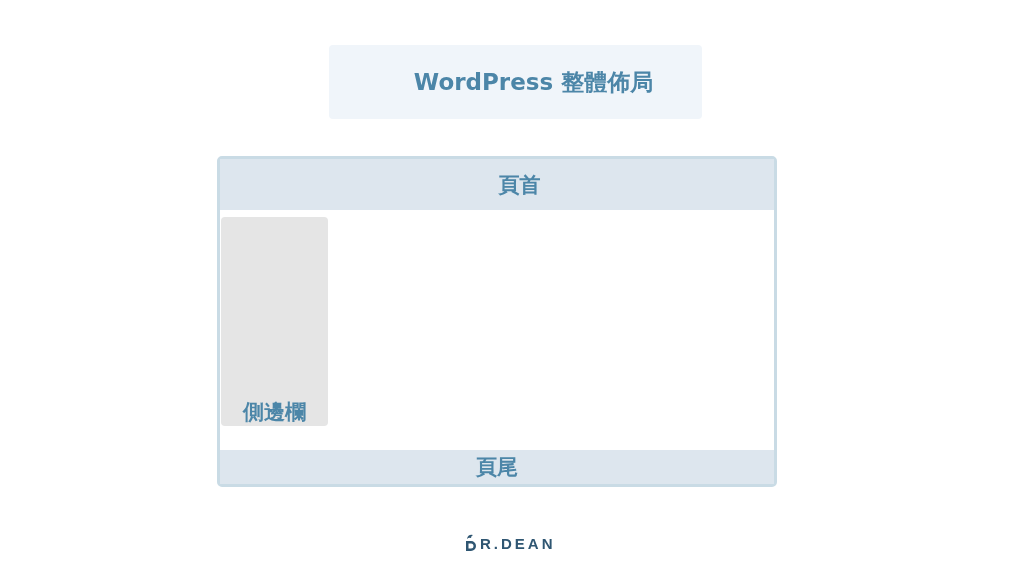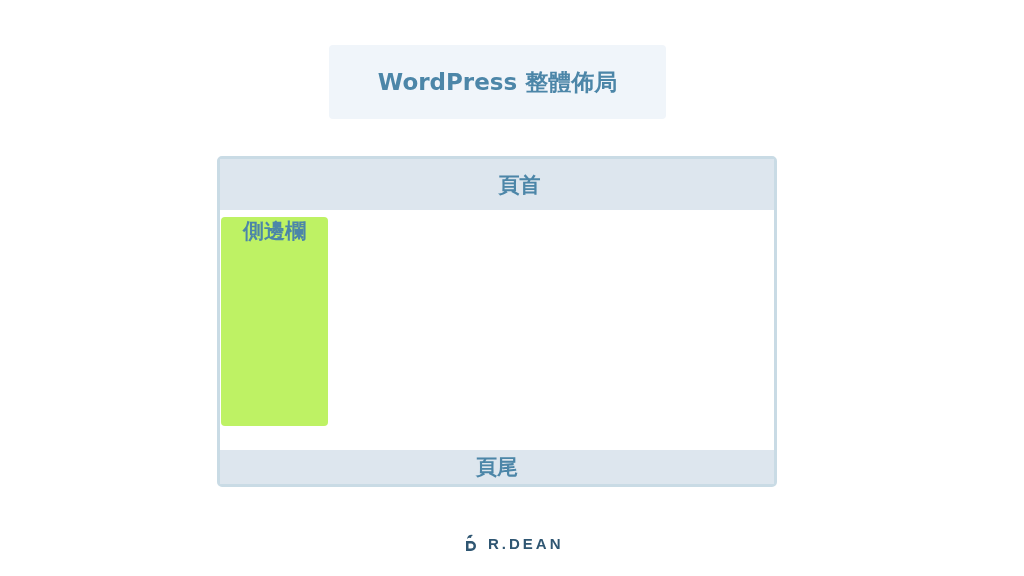--- a/index.html
+++ b/index.html
@@ -1,34 +1,34 @@
 <!DOCTYPE html>
 <html><head>
   <meta charset="utf-8">
   <style>
     html, body { margin:0; padding:0; }
     body { width:1024px; height:576px; background:#ffffff; position:relative; overflow:hidden;
       font-family:"DejaVu Sans", sans-serif; }
     .title-box { position:absolute; left:329px; top:45px; width:337px; height:74px;
       background:#f0f5fa; border-radius:4px; display:flex; align-items:center; justify-content:center;
-      color:#4c86a8; font-weight:bold; font-size:23px; }
+      color:#4c86a8; font-weight:bold; font-size:23px;padding-left:36px; }
     .frame { position:absolute; left:217px; top:156px; width:560px; height:331px;
       background:#ffffff; border:3px solid #c9dbe5; border-radius:5px; box-sizing:border-box; }
     .header { position:absolute; left:0; top:0; right:0; height:51px; background:#dde6ee;
       display:flex; align-items:center; justify-content:center; color:#4c86a8; font-weight:bold; font-size:21px;padding-left:45px; }
     .footer { position:absolute; left:0; bottom:0; right:0; height:34px; background:#dde6ee;
       display:flex; align-items:center; justify-content:center; color:#4c86a8; font-weight:bold; font-size:21px; }
-    .sidebar { position:absolute; left:1px; top:58px; width:107px; height:209px; background:#bef264;
-      border-radius:4px; display:flex; align-items:flex-start; justify-content:center;
+    .sidebar { position:absolute; left:1px; top:58px; width:107px; height:209px; background:#e5e5e5;
+      border-radius:4px; display:flex; align-items:flex-end; justify-content:center;
       color:#4c86a8; font-weight:bold; font-size:21px; }
     .main { position:absolute; left:120px; top:58px; right:0; height:209px; background:#f0f5fa;
       border-radius:4px 0 0 4px; display:flex; align-items:center; justify-content:center;
       color:#4c86a8; font-weight:bold; font-size:21px; }
     .logo { position:absolute; left:464px; top:533px; height:20px; display:flex; align-items:center;
-      color:#2f5672; font-weight:bold; font-size:15px; letter-spacing:3px; font-family:"Liberation Sans", sans-serif;gap:8px; }
+      color:#2f5672; font-weight:bold; font-size:15px; letter-spacing:3px; font-family:"Liberation Sans", sans-serif; }
     .logo svg { margin-right:2px; }
   </style>
 </head>
 <body>
 
 <div class="title-box">
   <span>WordPress 整體佈局</span>
 </div>
 
 <div class="frame">

